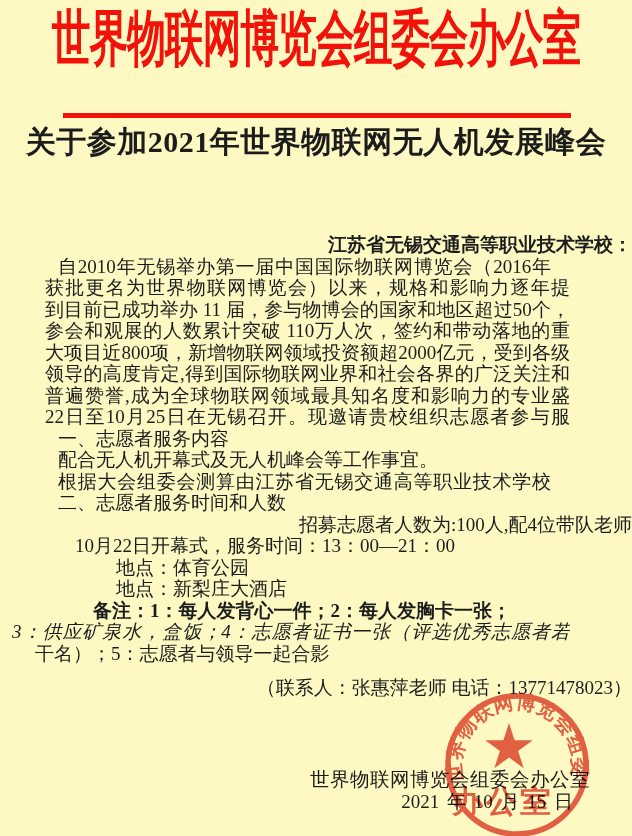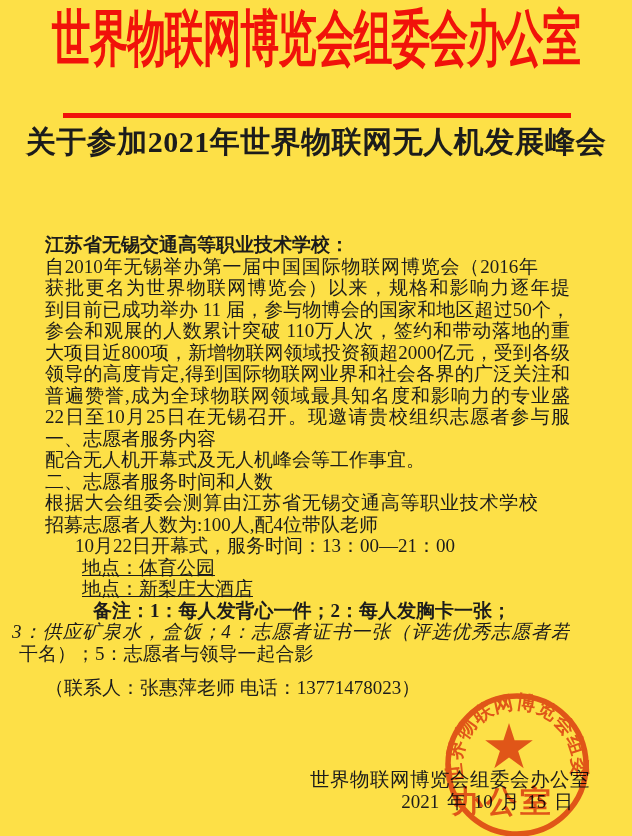--- a/index.html
+++ b/index.html
@@ -1,41 +1,41 @@
 <!DOCTYPE html>
 <html><head>
 <meta charset="utf-8">
 <style>
   html,body{margin:0;padding:0;background:#fff;}
   #page{
-    position:relative;width:632px;height:836px;background:#fde047;overflow:hidden;
+    position:relative;width:632px;height:836px;background:#fef9c3;overflow:hidden;
     font-family:"Liberation Serif","DejaVu Serif",serif;color:#1c1c1c;
   }
   
   #letterhead{position:absolute;top:16px;left:0;right:0;text-align:center;height:84px;}
   #letterhead span{
     display:inline-block;font-size:38px;font-weight:700;letter-spacing:-1px;
     transform:scale(1.02,1.6);transform-origin:center 30px;white-space:nowrap;
   }
   #divider{position:absolute;top:113px;left:63px;width:508px;height:5px;}
   
   #doc-title{position:absolute;top:124px;left:0;right:0;text-align:center;
     font-size:30px;font-weight:700;line-height:36px;letter-spacing:0.5px;}
   
   #body-lines{position:absolute;top:234px;left:0;width:632px;font-size:19px;}
   .bl{line-height:21.5px;height:21.5px;white-space:nowrap;}
   .bl.b{font-weight:700;}
   .bl.j{white-space:normal;text-align:justify;text-align-last:justify;height:21.5px;overflow:hidden;}
-  .l0{margin-left:45px;}  .l0.j{width:525px;}
-  .l1{margin-left:45px;}  .l1.j{width:493px;}
+  .l0{margin-left:45px;text-align:right;}  .l0.j{width:525px;}
+  .l1{margin-left:58px;}  .l1.j{width:493px;}
   .l2{margin-left:75px;}
-  .l3{margin-left:82px;text-decoration:underline;}
+  .l3{margin-left:116px;}
   .l4{margin-left:93px;font-weight:bold;}
   .l5{margin-left:12px;font-style:italic;}  .l5.j{width:558px;}
-  .l6{margin-left:19px;}
+  .l6{margin-left:35px;}
   .gap{height:13px;line-height:13px;}
   
   #signature{position:absolute;top:766px;right:42px;font-size:19.5px;letter-spacing:0.5px;white-space:nowrap;}
   #date{position:absolute;top:789px;right:59px;font-size:19px;word-spacing:3px;white-space:nowrap;}
   
   #seal{position:absolute;left:433px;top:684px;width:170px;height:152px;
     mix-blend-mode:multiply;opacity:0.85;}
   #seal text{font-family:"Liberation Serif","DejaVu Serif",serif;}
   #seal .arc{font-size:19.5px;letter-spacing:1px;font-weight:600;}
   #seal .ctr{font-size:31px;letter-spacing:3px;font-weight:600;}
@@ -60,22 +60,22 @@
       <div class="bl l1 j">自2010年无锡举办第一届中国国际物联网博览会（2016年</div>
       <div class="bl l0 j">获批更名为世界物联网博览会）以来，规格和影响力逐年提升，</div>
       <div class="bl l0 j">到目前已成功举办 11 届，参与物博会的国家和地区超过50个，</div>
       <div class="bl l0 j">参会和观展的人数累计突破 110万人次，签约和带动落地的重</div>
       <div class="bl l0 j">大项目近800项，新增物联网领域投资额超2000亿元，受到各级</div>
       <div class="bl l0 j">领导的高度肯定,得到国际物联网业界和社会各界的广泛关注和</div>
       <div class="bl l0 j">普遍赞誉,成为全球物联网领域最具知名度和影响力的专业盛会。</div>
       <div class="bl l0 j">22日至10月25日在无锡召开。现邀请贵校组织志愿者参与服务。</div>
       <div class="bl l1">一、志愿者服务内容</div>
       <div class="bl l1">配合无人机开幕式及无人机峰会等工作事宜。</div>
+      <div class="bl l1 j">根据大会组委会测算由江苏省无锡交通高等职业技术学校</div>
       <div class="bl l1">二、志愿者服务时间和人数</div>
-      <div class="bl l1 j">根据大会组委会测算由江苏省无锡交通高等职业技术学校</div>
       <div class="bl l0">招募志愿者人数为:100人,配4位带队老师</div>
       <div class="bl l2">10月22日开幕式，服务时间：13：00—21：00</div>
       <div class="bl l3">地点：体育公园</div>
       <div class="bl l3">地点：新梨庄大酒店</div>
       <div class="bl l4">备注：1：每人发背心一件；2：每人发胸卡一张；</div>
       <div class="bl l5 j">3：供应矿泉水，盒饭；4：志愿者证书一张（评选优秀志愿者若</div>
       <div class="bl l6">干名）；5：志愿者与领导一起合影</div>
       <div class="bl gap"></div>
       <div class="bl l0">（联系人：张惠萍老师 电话：13771478023）</div>
     </div>

